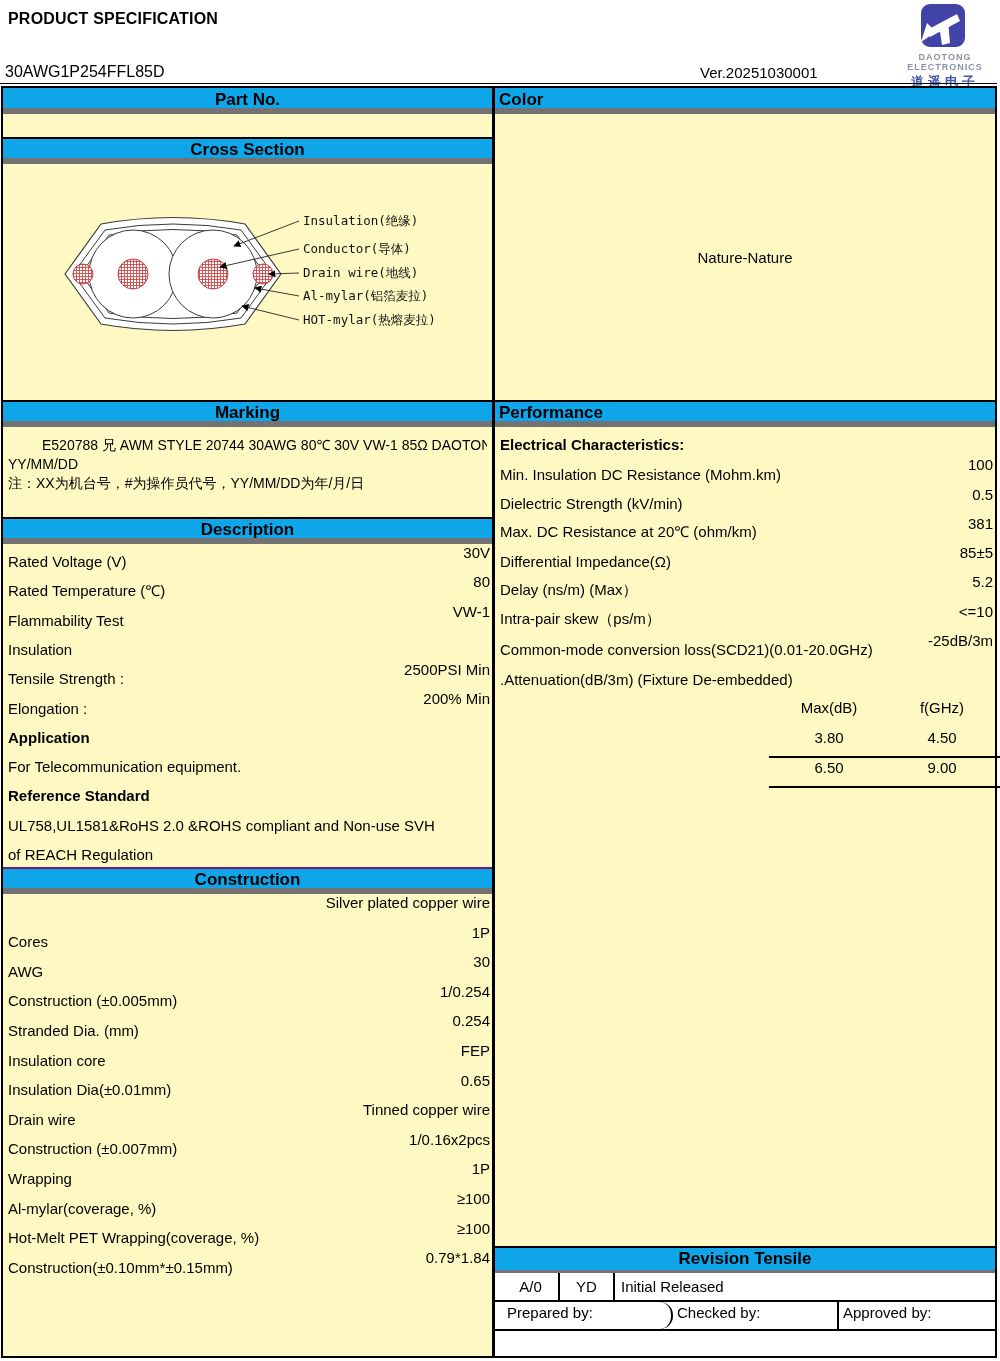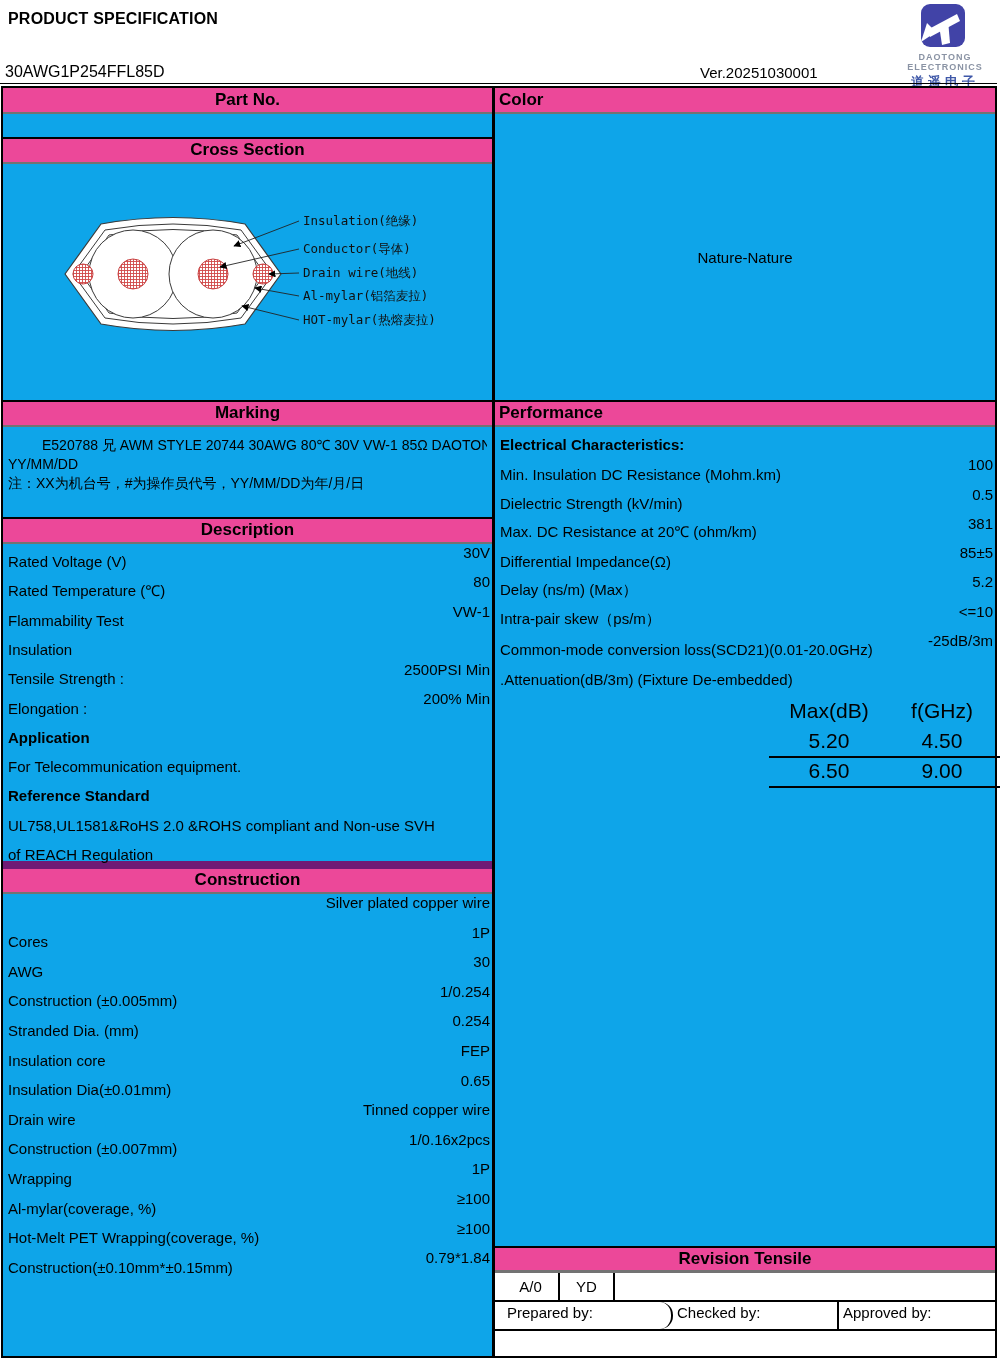--- a/index.html
+++ b/index.html
@@ -16,29 +16,29 @@
 
   .subhead { position:absolute; left:0; top:60px; width:997px; height:24px; border-bottom:1px solid #000; }
   .pn  { position:absolute; left:5px;  bottom:2px; font-size:16px; }
   .ver { position:absolute; left:700px; bottom:2px; font-size:15px; }
 
   
   .frame { position:absolute; left:1px; top:86px; width:996px; height:1272px; border:2px solid #000; display:flex; }
   .col-left  { width:492px; border-right:3px solid #000; display:flex; flex-direction:column; }
   .col-right { width:499px; display:flex; flex-direction:column; flex:1; }
 
-  .bar { background:#ec4899; font-size:17px; font-weight:bold; border-bottom:2px solid #737373; flex:none; }
+  .bar { background:#0ea5e9; font-size:17px; font-weight:bold; border-bottom:6px solid #737373; flex:none; }
   .bar.c { text-align:center; }
   .bar.l { padding-left:4px; }
   .h24 { height:26px; line-height:23px; }
   .h25 { height:25px; line-height:22px; }
 
-  .cell { position:relative; background:#0ea5e9; flex:none; }
+  .cell { position:relative; background:#fef9c3; flex:none; }
   .bb2 { border-bottom:2px solid #000; }
-  .bb3 { border-bottom:8px solid #701a75;justify-content:space-between; }
+  .bb3 { border-bottom:2px solid #701a75; }
 
   
   .row { position:relative; flex:none; }
   .row .lbl { position:absolute; left:5px; bottom:3px; font-size:15px; white-space:nowrap; }
   .row .val { position:absolute; right:2px; top:0px; font-size:15px; white-space:nowrap; }
   .row .lbl.b { font-weight:bold; }
   .dr { height:29.27px; }
   .cr { height:29.6px; }
   .pr { height:29.3px; }
 
@@ -46,21 +46,21 @@
   .constr { flex:1;text-align:center; }
 
   
   .marking { height:92px; padding:9px 5px 0 5px; font-size:14px; line-height:19px; }
   .mk1 { text-align:justify; text-align-last:justify; text-indent:34px; white-space:nowrap; overflow:hidden; }
 
   
   .colorcell { display:flex; align-items:center; justify-content:center; font-size:15px; }
 
   
-  .att { position:relative; flex:none; height:120px; font-size:21px; }
+  .att { position:relative; flex:none; height:120px; font-size:15px; }
   .att span { position:absolute; width:120px; text-align:center; white-space:nowrap; }
   .att .c1 { left:274px; }
   .att .c2 { left:387px; }
   .att .r0 { top:8px; }
   .att .r1 { top:38px; }
   .att .r2 { top:68px; }
 
   
   .rev-row { display:flex; flex:none; font-size:15px;padding-left:8px; }
   .rev-row > div { overflow:hidden; white-space:nowrap; }
@@ -294,31 +294,32 @@
             <span class="lbl">Common-mode conversion loss(SCD21)(0.01-20.0GHz)</span>
             <span class="val">-25dB/3m</span>
           </div>
         <div class="row pr">
             <span class="lbl">.Attenuation(dB/3m) (Fixture De-embedded)</span>
             <span class="val"></span>
           </div>
         <div class="att">
           <span class="c1 r0" style="font-weight:normal;">Max(dB)</span>
           <span class="c2 r0">f(GHz)</span>
-          <span class="c1 r1">5.20</span>
+          <span class="c1 r1">3.80</span>
           <span class="c2 r1">4.50</span>
           <span class="c1 r2">6.50</span>
           <span class="c2 r2">9.00</span>
         </div>
       </div>
 
       <div class="bar c h25" style="border-bottom-width:3px;">Revision Tensile</div>
       <div class="rev-row r1">
         <div class="ca">A/0</div>
         <div class="cb">YD</div>
+        <div class="cc">Initial Released</div>
       </div>
       <div class="rev-row r2">
         <div class="ca">Prepared by:</div>
         <div class="cb">Checked by:</div>
         <div class="cc">Approved by:</div>
       </div>
       <div class="rev-row r3"></div>
     </div>
 
   </div>

